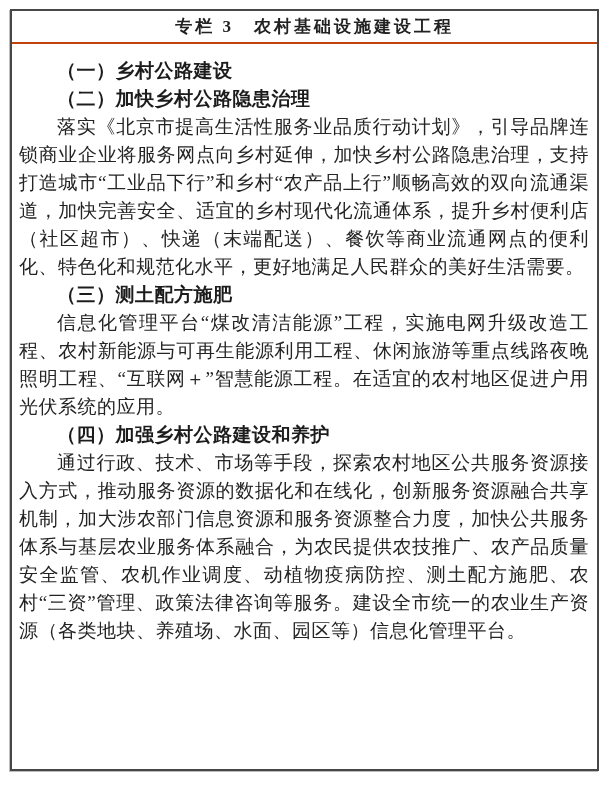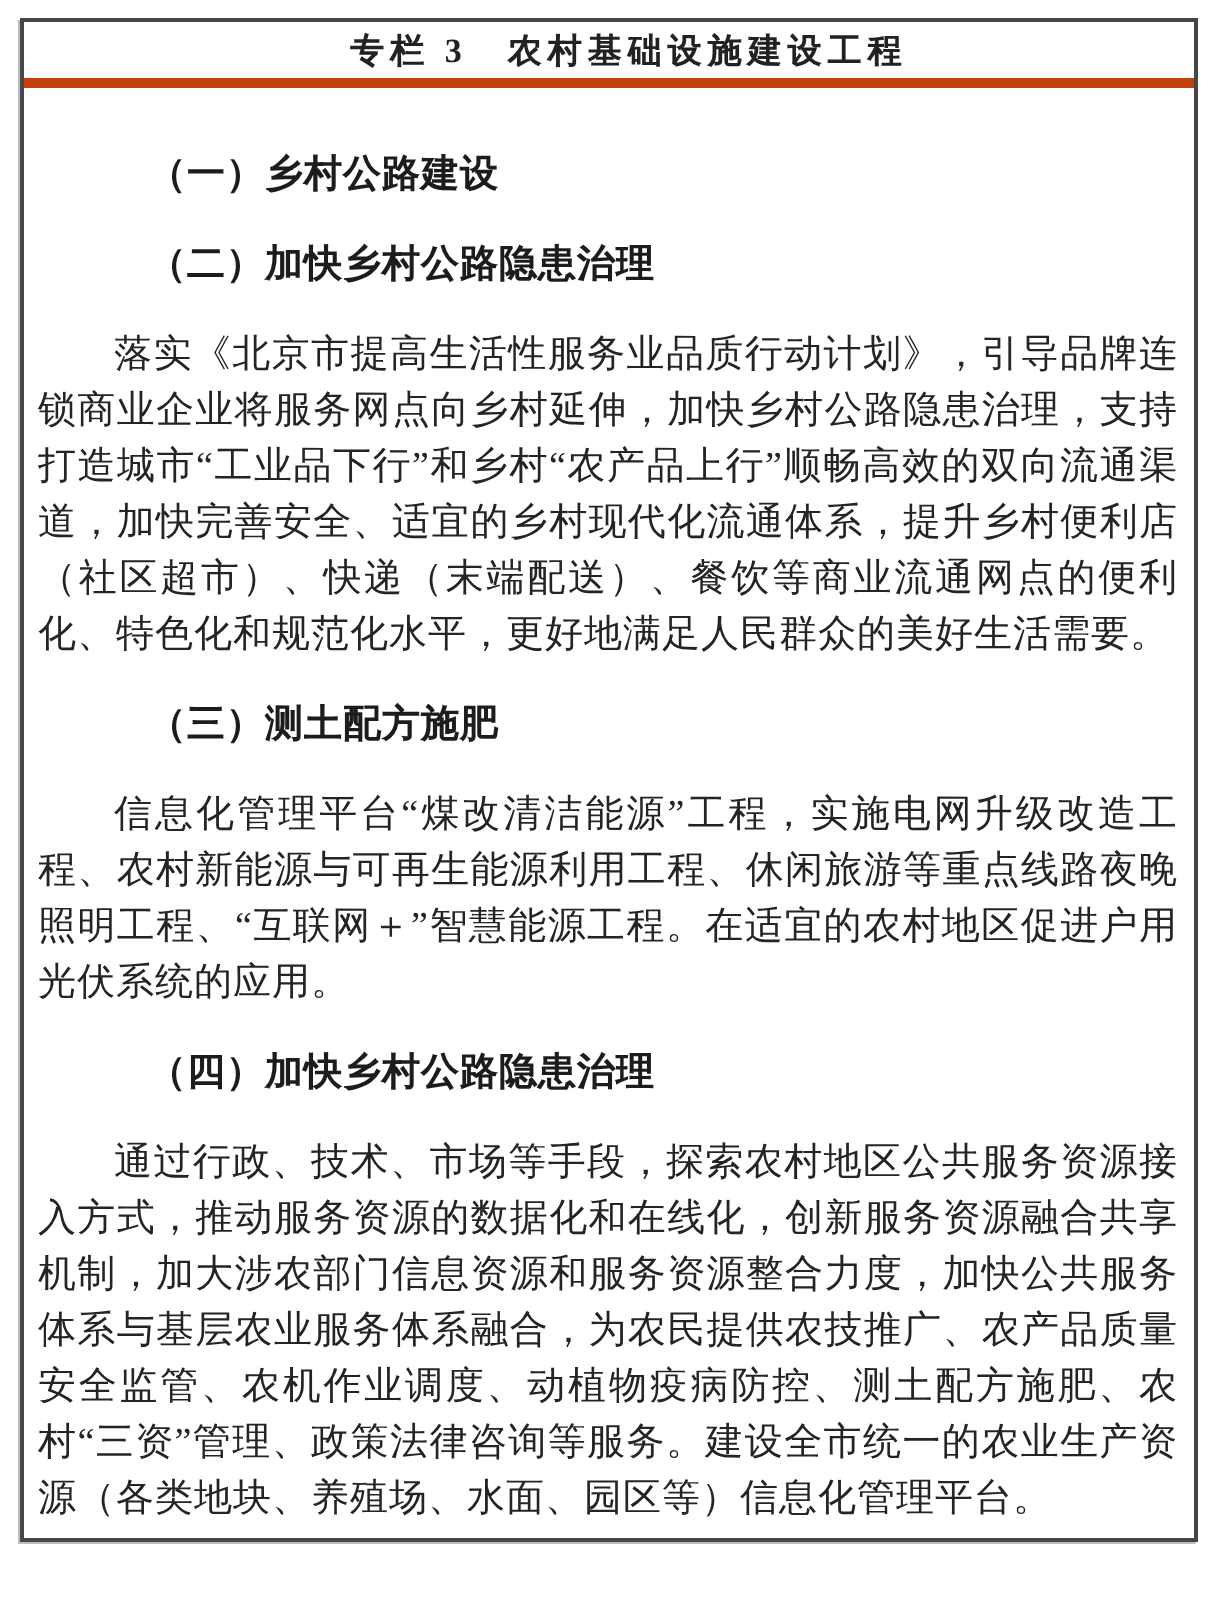--- a/index.html
+++ b/index.html
@@ -22,57 +22,57 @@
     width: 589px;
     height: 762px;
     box-sizing: border-box;
     border: 2px solid #474747;
     background: #ffffff;
     box-shadow: -1px 1px 0 0 #bdbdbd;
   }
   .panel-title {
     height: 33px;
     box-sizing: border-box;
-    border-bottom: 5px solid #c2410c;
+    border-bottom: 2px solid #c2410c;
     display: flex;
     align-items: center;
     justify-content: center;
     font-size: 17px;
     font-weight: bold;
     letter-spacing: 3px;
     color: #222222;
     white-space: pre;
     padding-left: 20px;
   }
   .panel-body {
     padding: 13px 8px 0 7px;
     font-size: 19px;
     line-height: 28px;
     text-align: justify;
     letter-spacing: 0.5px;
   }
   .sec-heading {
     font-weight: bold;
     text-indent: 38px;
-    margin: 17px;
+    margin: 0;
     color: #1c1c1c;
   }
   .sec-para {
     margin: 0;
     text-indent: 38px;
     color: #242424;
   }
 </style>
 </head>
 <body>
 
 <div class="panel">
   <div class="panel-title">专栏 3　农村基础设施建设工程</div>
   <div class="panel-body">
       <div class="sec-heading">（一）乡村公路建设</div>
       <div class="sec-heading">（二）加快乡村公路隐患治理</div>
       <p class="sec-para">落实《北京市提高生活性服务业品质行动计划》，引导品牌连锁商业企业将服务网点向乡村延伸，加快乡村公路隐患治理，支持打造城市“工业品下行”和乡村“农产品上行”顺畅高效的双向流通渠道，加快完善安全、适宜的乡村现代化流通体系，提升乡村便利店（社区超市）、快递（末端配送）、餐饮等商业流通网点的便利化、特色化和规范化水平，更好地满足人民群众的美好生活需要。</p>
       <div class="sec-heading">（三）测土配方施肥</div>
       <p class="sec-para">信息化管理平台“煤改清洁能源”工程，实施电网升级改造工程、农村新能源与可再生能源利用工程、休闲旅游等重点线路夜晚照明工程、“互联网＋”智慧能源工程。在适宜的农村地区促进户用光伏系统的应用。</p>
-      <div class="sec-heading">（四）加快乡村公路隐患治理</div>
+      <div class="sec-heading">（四）加强乡村公路建设和养护</div>
       <p class="sec-para">通过行政、技术、市场等手段，探索农村地区公共服务资源接入方式，推动服务资源的数据化和在线化，创新服务资源融合共享机制，加大涉农部门信息资源和服务资源整合力度，加快公共服务体系与基层农业服务体系融合，为农民提供农技推广、农产品质量安全监管、农机作业调度、动植物疫病防控、测土配方施肥、农村“三资”管理、政策法律咨询等服务。建设全市统一的农业生产资源（各类地块、养殖场、水面、园区等）信息化管理平台。</p>
     </div>
 </div>
 
 </body></html>

